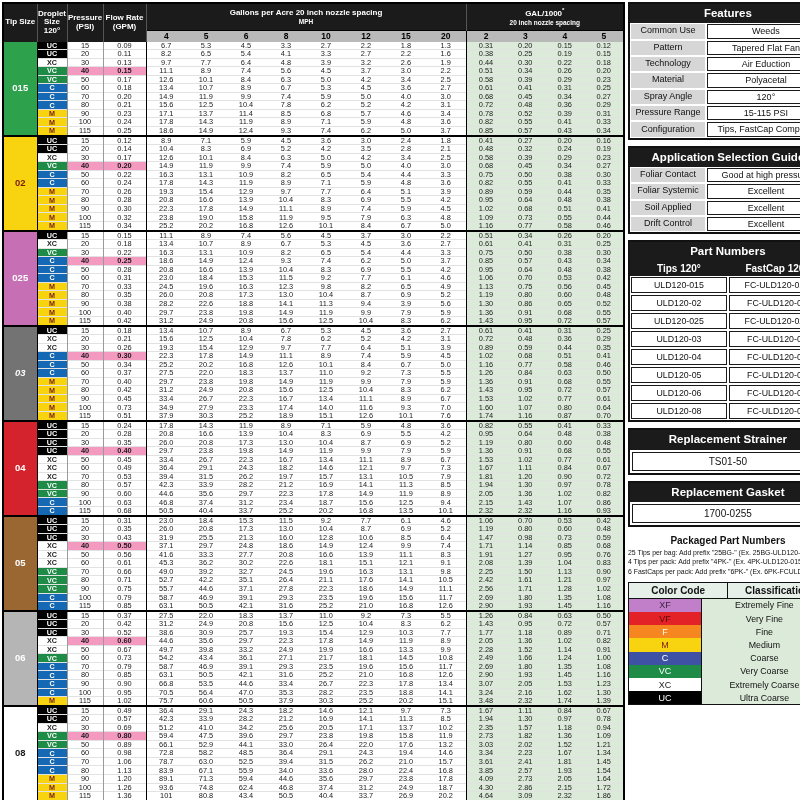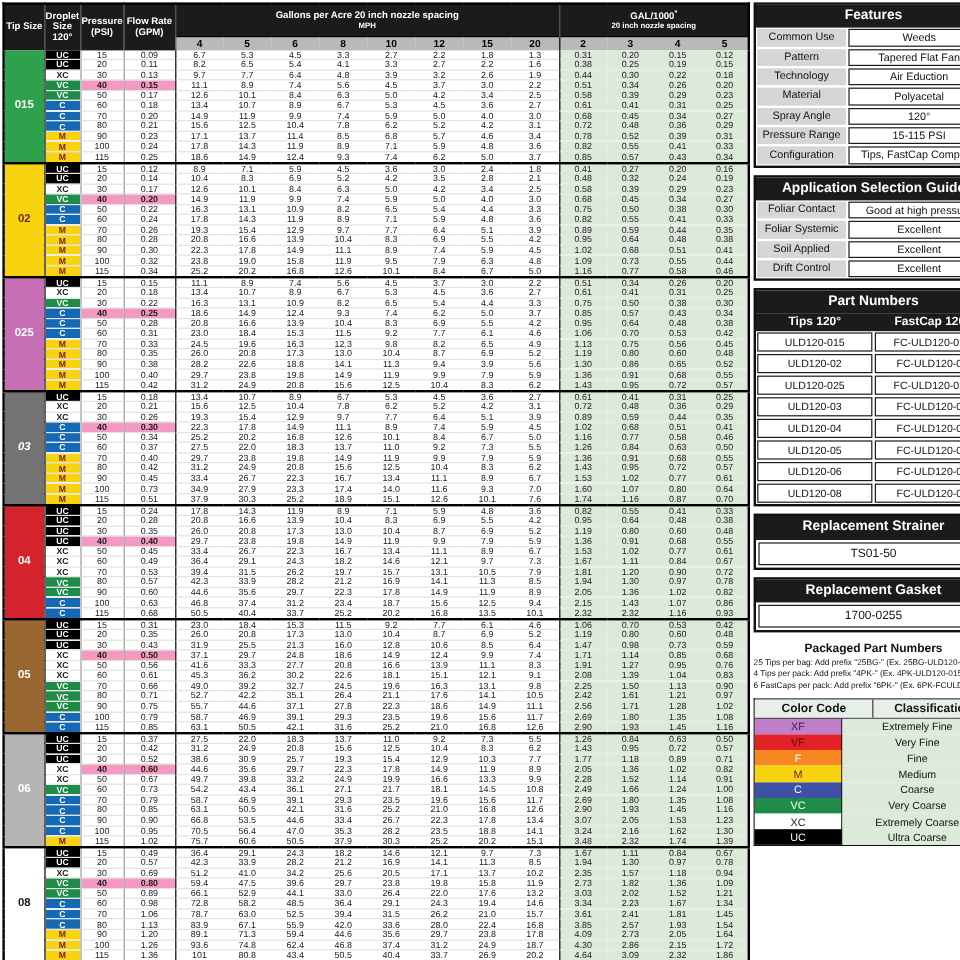--- a/index.html
+++ b/index.html
@@ -1528,21 +1528,21 @@
             <td class="gal">1.81</td>
             <td class="gal">1.45</td>
           </tr>
           <tr>
             <td class="code" style="background: rgb(21, 104, 179); color: rgb(255, 255, 255);">C</td>
             <td class="psi">80</td>
             <td class="gpm">1.13</td>
             <td class="gpa">83.9</td>
             <td class="gpa">67.1</td>
             <td class="gpa">55.9</td>
-            <td class="gpa">42.0</td>
+            <td class="gpa">34.0</td>
             <td class="gpa">33.6</td>
             <td class="gpa">28.0</td>
             <td class="gpa">22.4</td>
             <td class="gpa">16.8</td>
             <td class="gal galL">3.85</td>
             <td class="gal">2.57</td>
             <td class="gal">1.93</td>
             <td class="gal">1.54</td>
           </tr>
           <tr>

